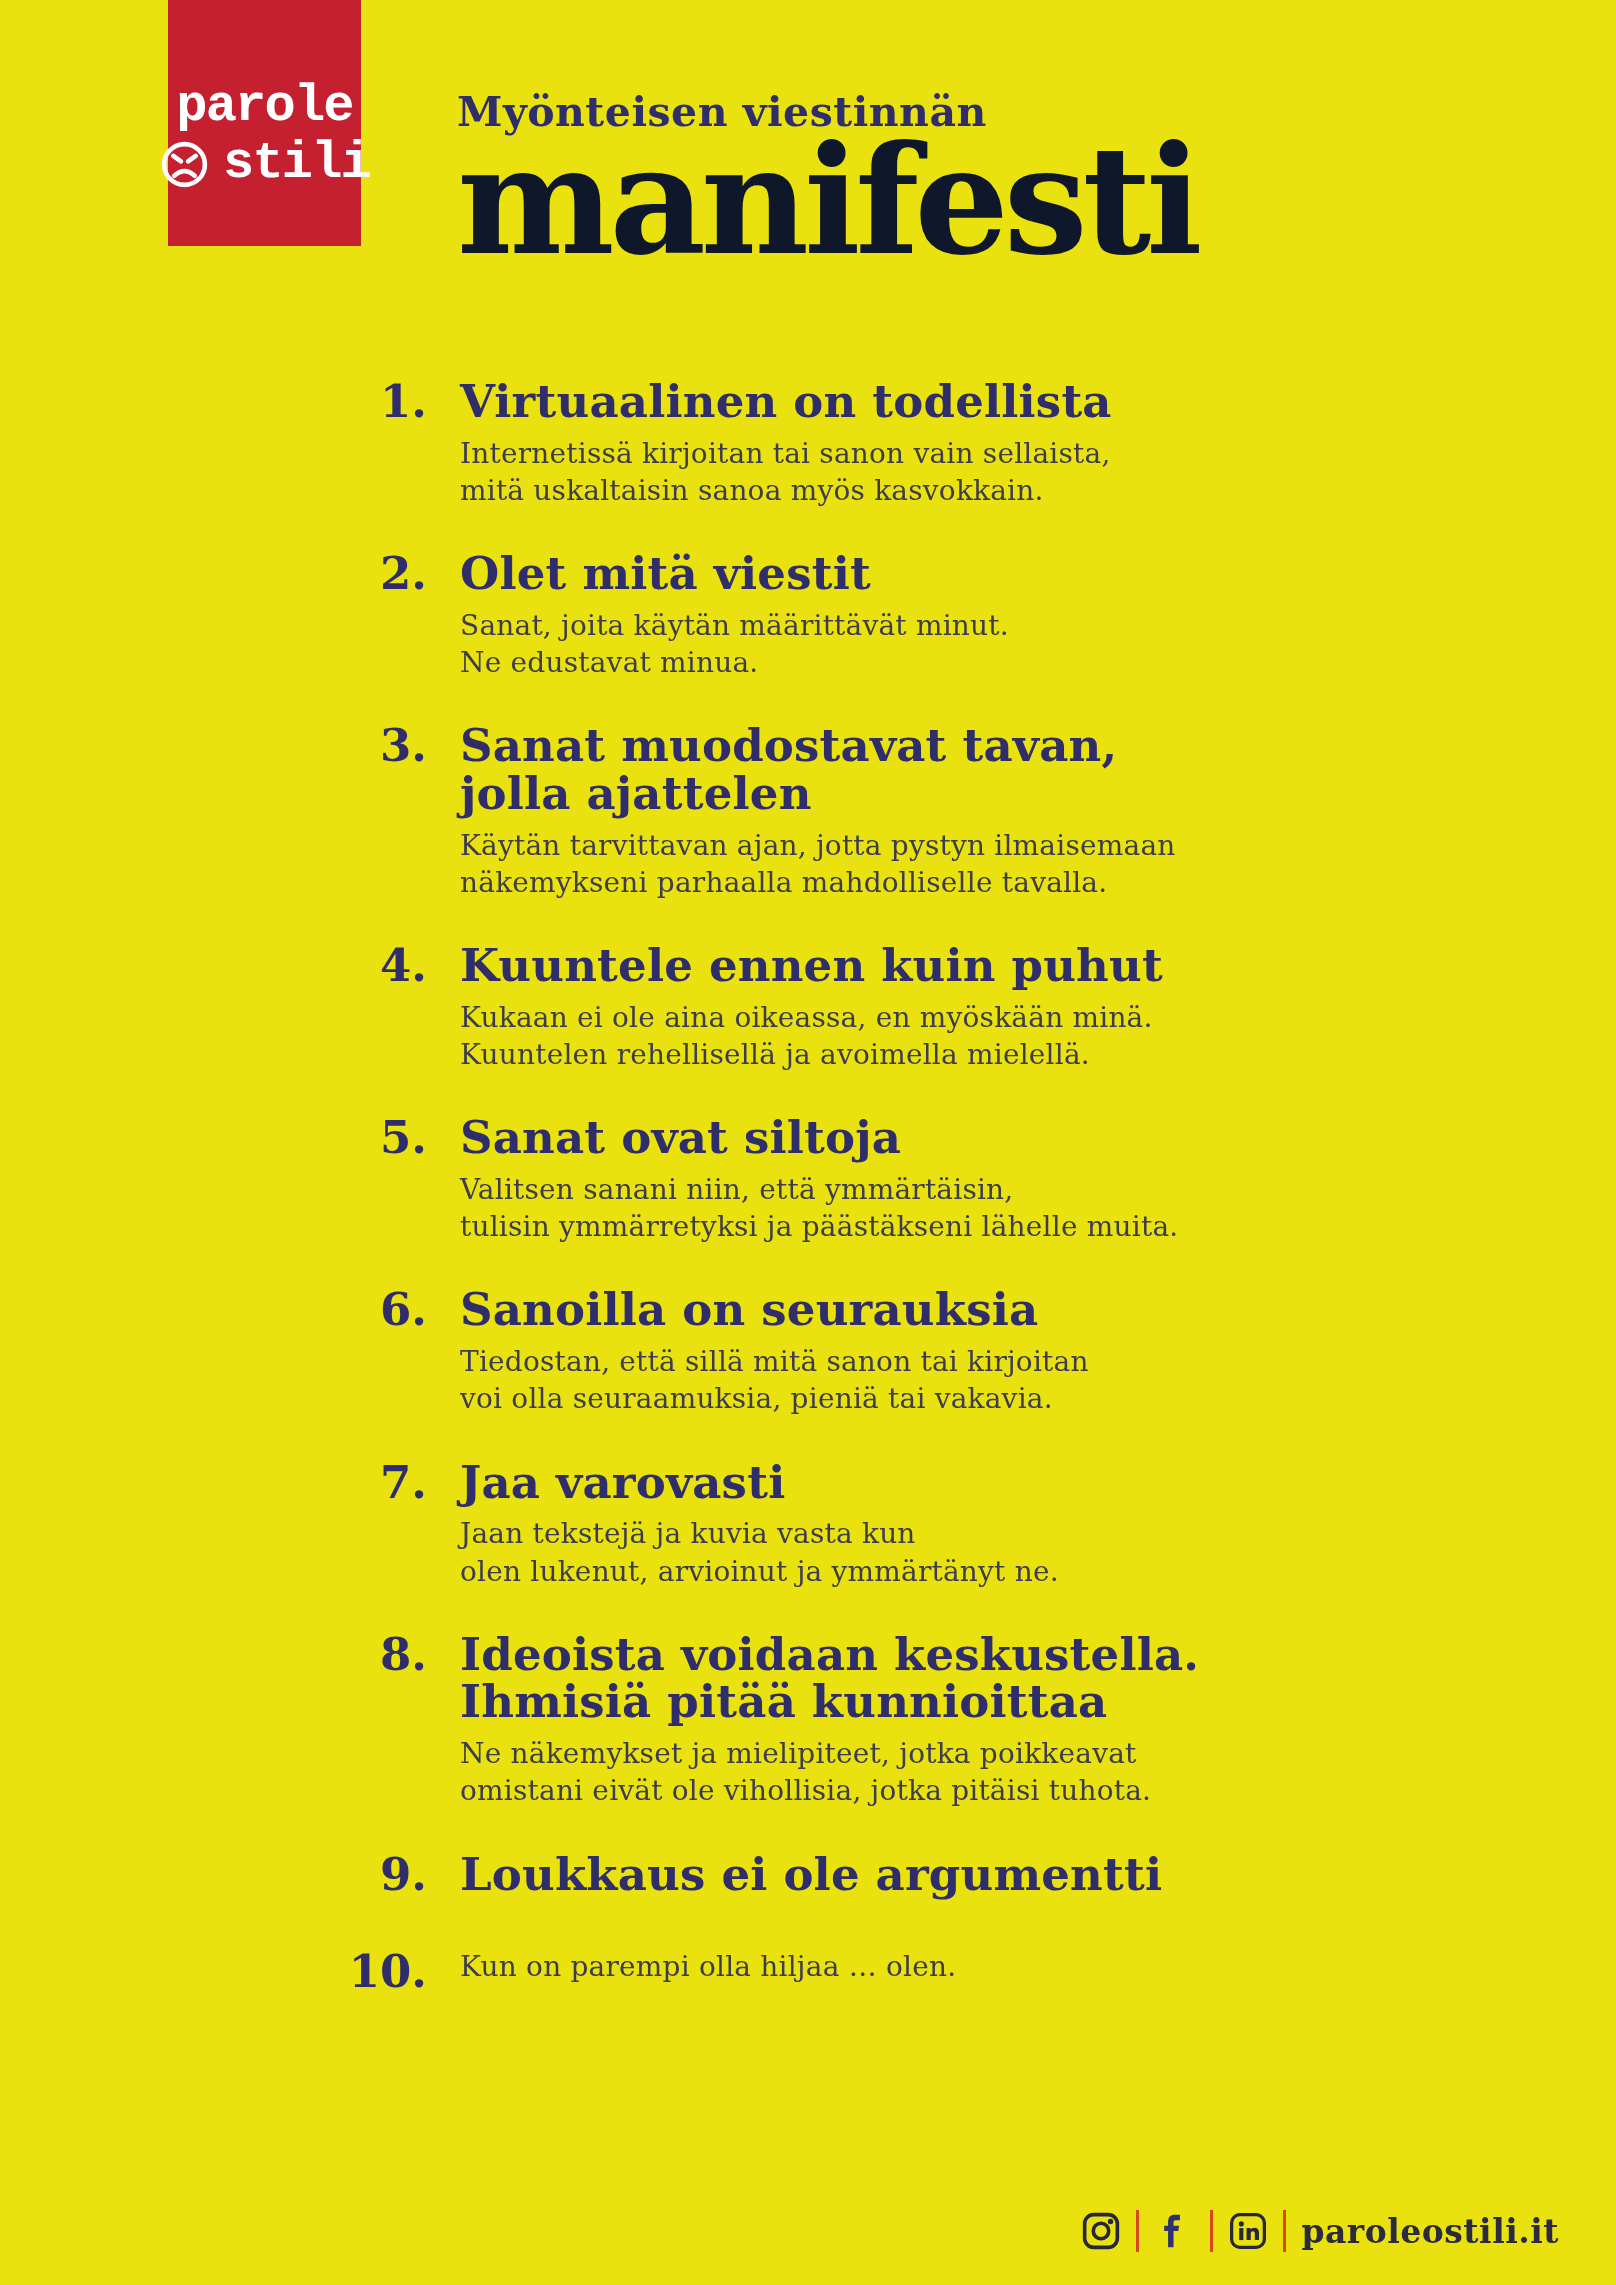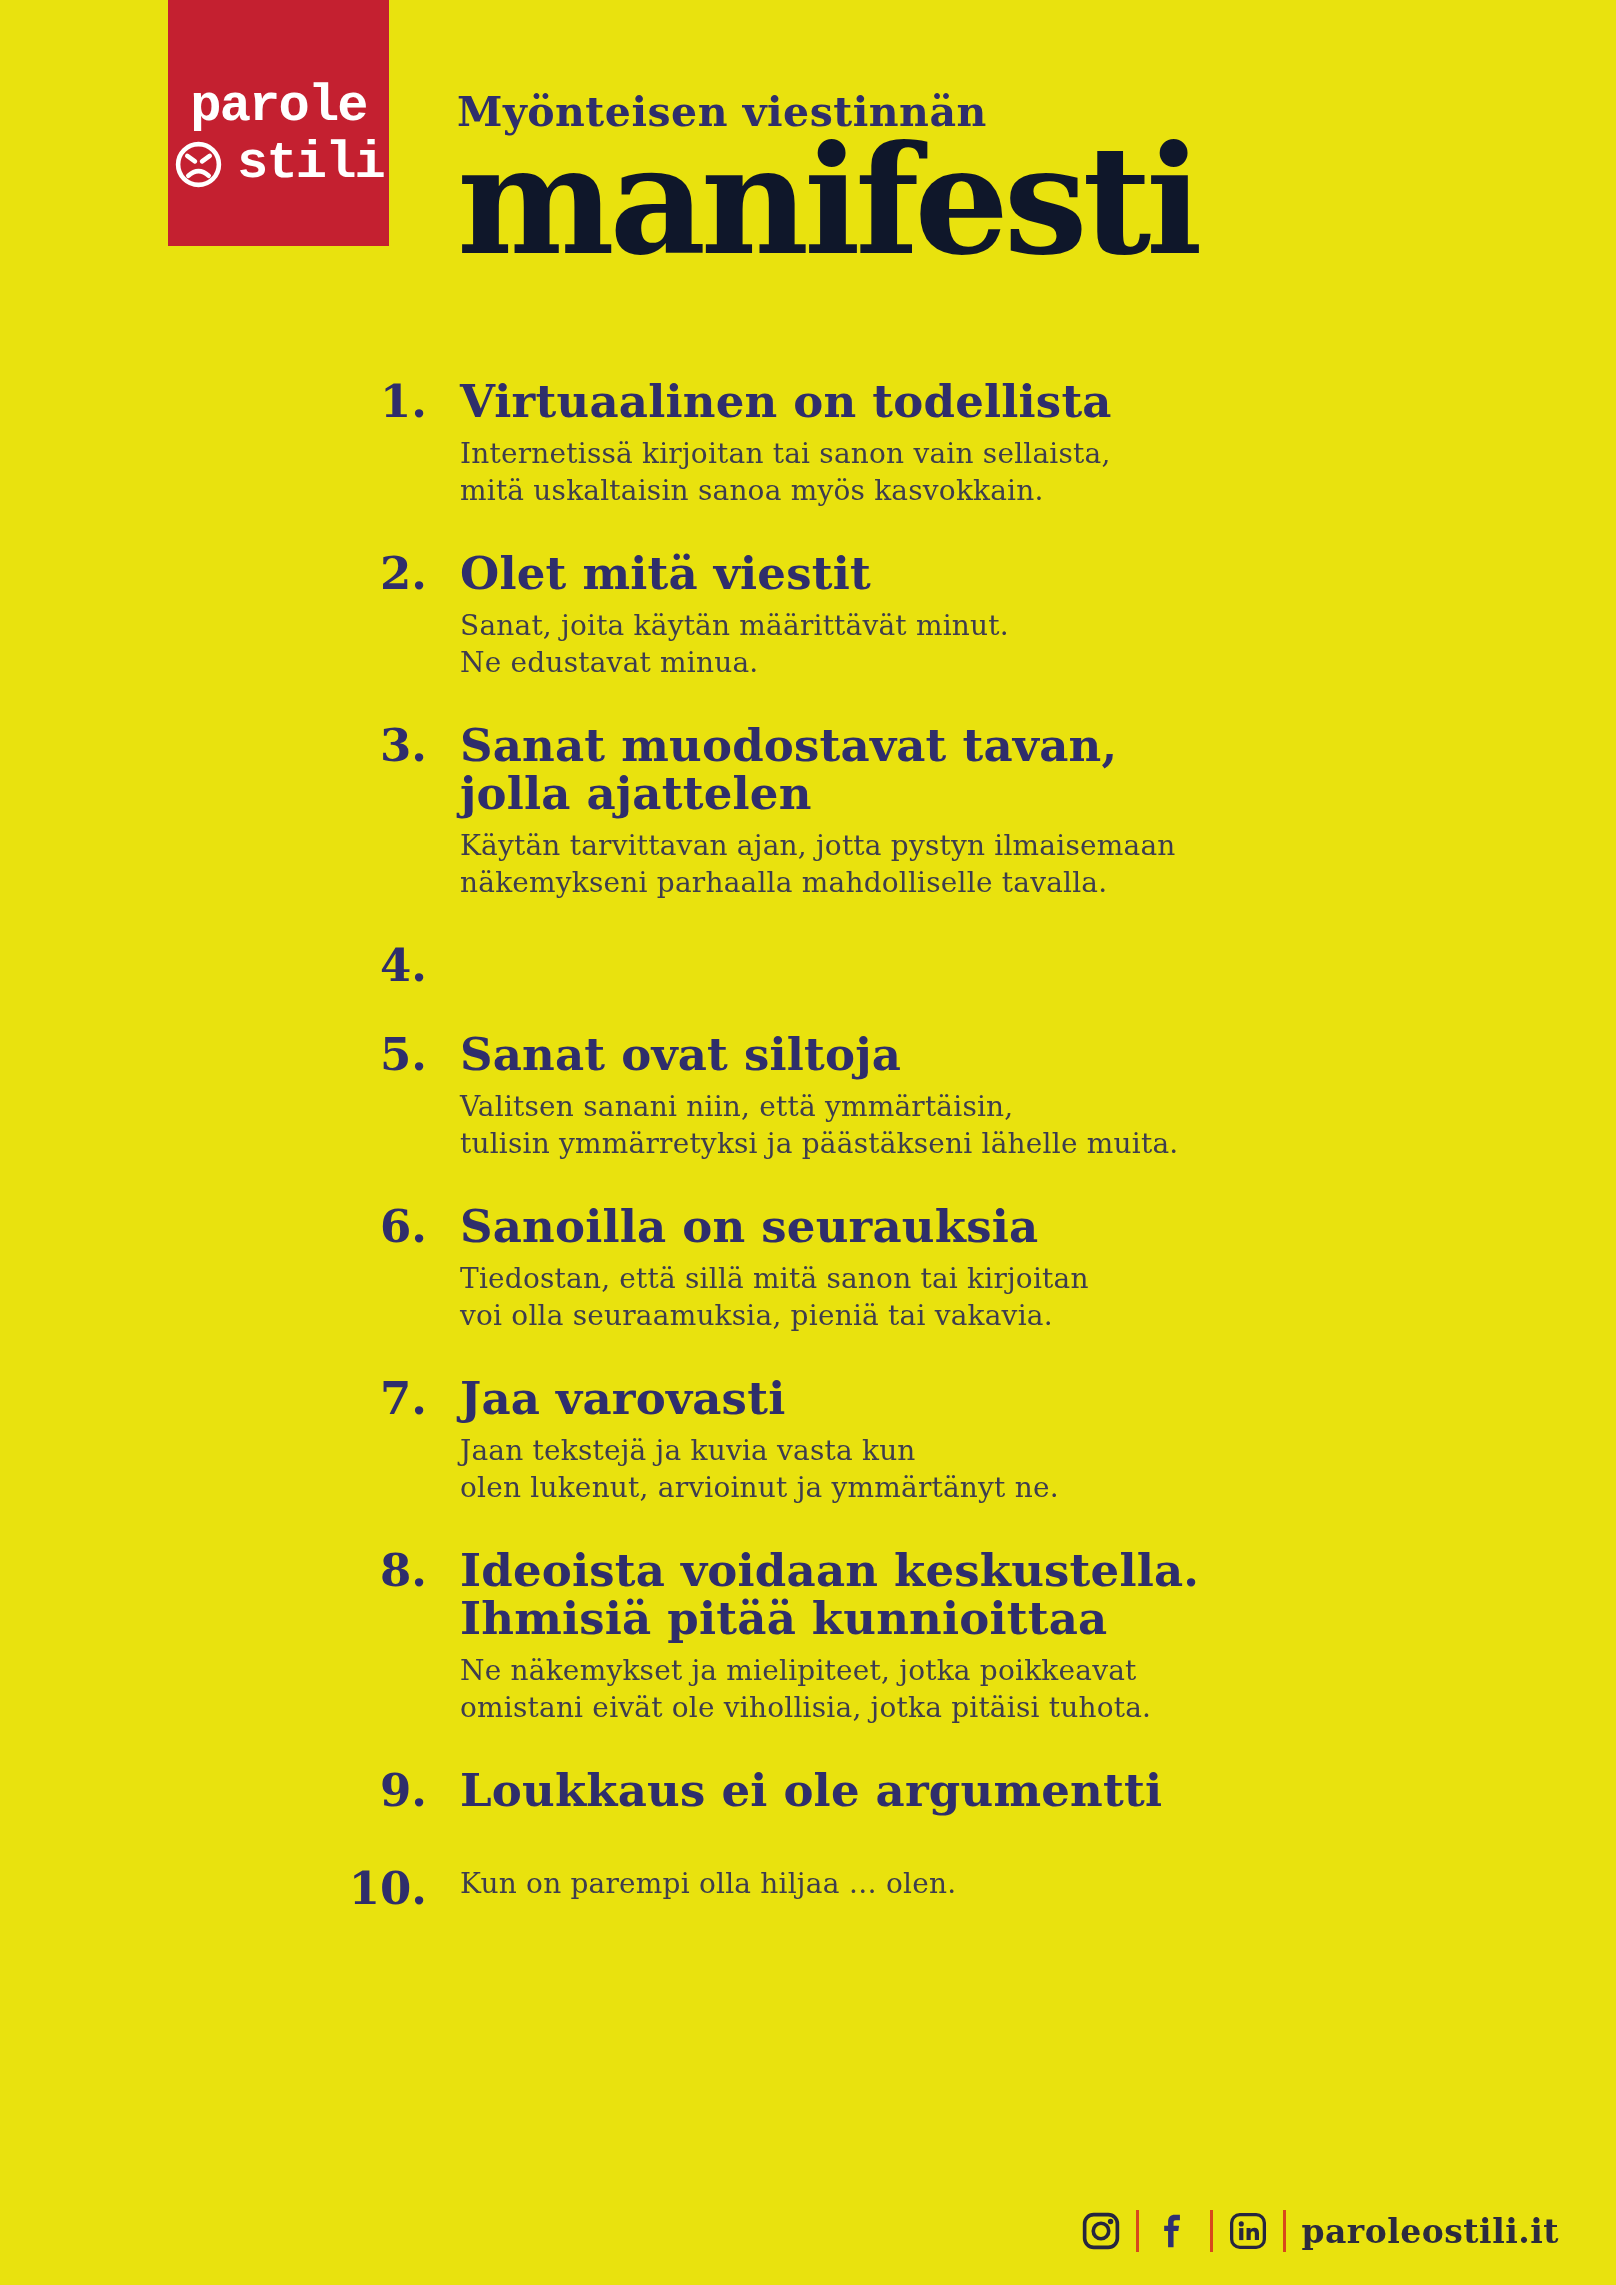--- a/index.html
+++ b/index.html
@@ -8,21 +8,21 @@
     background: #e9e20e;
     font-family: "DejaVu Serif", serif;
     position: relative;
     overflow: hidden;
   }
 
   
   .logo-box {
     position: absolute;
     left: 168px; top: 0;
-    width: 221px; height: 246px;
+    width: 193px; height: 246px;
     background: #c42030;
     display: flex;
     flex-direction: column;
     align-items: center;
     justify-content: center;
     padding-top: 25px;
   }
   .logo-line1 {
     font-family: "Liberation Mono", "DejaVu Sans Mono", monospace;
     font-weight: bold;
@@ -163,20 +163,25 @@
     <div>
       <div class="item-heading">Sanat muodostavat tavan,
 jolla ajattelen</div>
       <div class="item-body">Käytän tarvittavan ajan, jotta pystyn ilmaisemaan
 näkemykseni parhaalla mahdolliselle tavalla.</div>
     </div>
   </div>
 
   <div class="item">
     <div class="item-num">4.</div>
+    <div>
+      <div class="item-heading">Kuuntele ennen kuin puhut</div>
+      <div class="item-body">Kukaan ei ole aina oikeassa, en myöskään minä.
+Kuuntelen rehellisellä ja avoimella mielellä.</div>
+    </div>
   </div>
 
   <div class="item">
     <div class="item-num">5.</div>
     <div>
       <div class="item-heading">Sanat ovat siltoja</div>
       <div class="item-body">Valitsen sanani niin, että ymmärtäisin,
 tulisin ymmärretyksi ja päästäkseni lähelle muita.</div>
     </div>
   </div>

